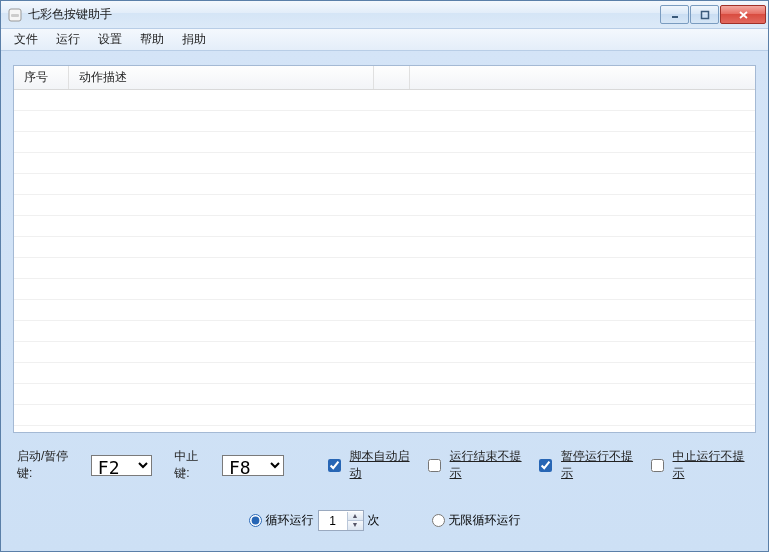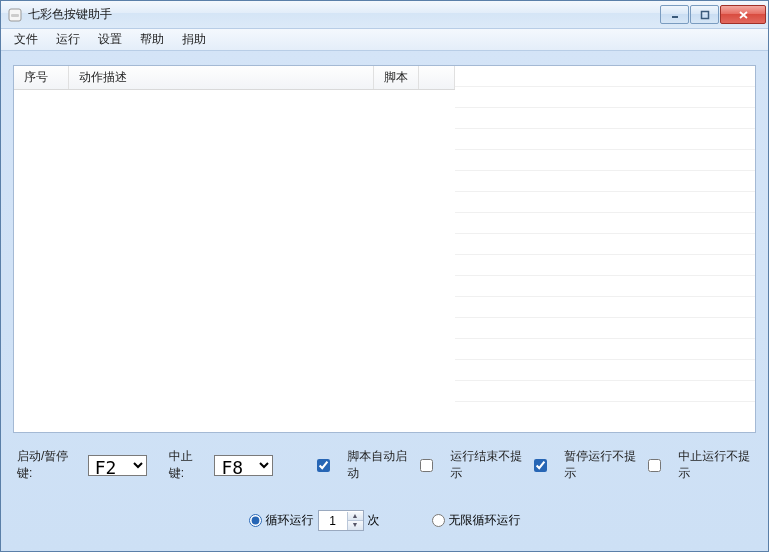--- a/index.html
+++ b/index.html
@@ -79,21 +79,21 @@
   flex: 1;
   padding: 14px 12px 10px 12px;
   display: flex;
   flex-direction: column;
 }
 .grid-wrap {
   flex: 1;
   background: #fff;
   border: 1px solid #a4b9d4;
   display: flex;
-  flex-direction: row;
+  flex-direction: column;
 }
 .grid-header {
   height: 24px;
   display: flex;
   background: linear-gradient(to bottom, #fefefe 0%, #f2f4f7 100%);
   border-bottom: 1px solid #d9d9d9;
 }
 .grid-header .col {
   border-right: 1px solid #e0e0e0;
   padding: 4px 10px;
@@ -125,22 +125,23 @@
   font-size: 18px;
   height: 21px;
   border: 1px solid #7a7a7a;
   background: #fff;
   padding: 0 2px;
   width: 64px;
 }
 .checkbox-wrap {
   display: flex;
   align-items: center;
-  gap: 17px;
-  font-size: 12px;
+  gap: 9px;
+  font-size: 12px;
+  text-decoration: underline;
 }
 .checkbox-wrap input {
   width: 13px;
   height: 13px;
   accent-color: #2766b5;
 }
 .controls-row2 {
   margin-top: 18px;
   display: flex;
   align-items: center;
@@ -230,21 +231,20 @@
     <div class="menu-item">设置</div>
     <div class="menu-item">帮助</div>
     <div class="menu-item">捐助</div>
   </div>
 
   <div class="client">
     <div class="grid-wrap">
       <div class="grid-header">
         <div class="col col-seq">序号</div>
         <div class="col col-desc">动作描述</div>
-        <div class="col col-script">脚本</div>
         <div class="col col-last"></div>
       </div>
       <div class="grid-body">
         <div class="grid-row"></div>
         <div class="grid-row"></div>
         <div class="grid-row"></div>
         <div class="grid-row"></div>
         <div class="grid-row"></div>
         <div class="grid-row"></div>
         <div class="grid-row"></div>

